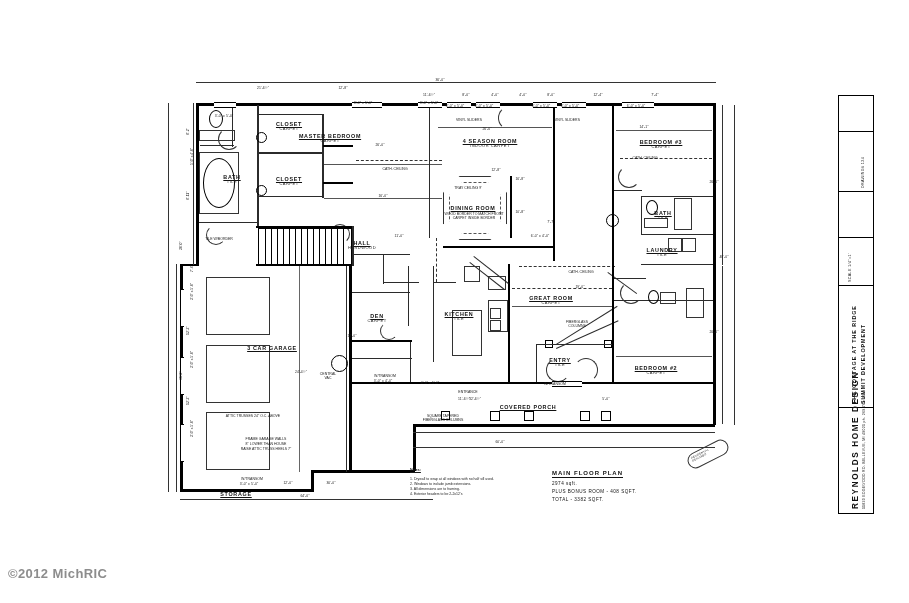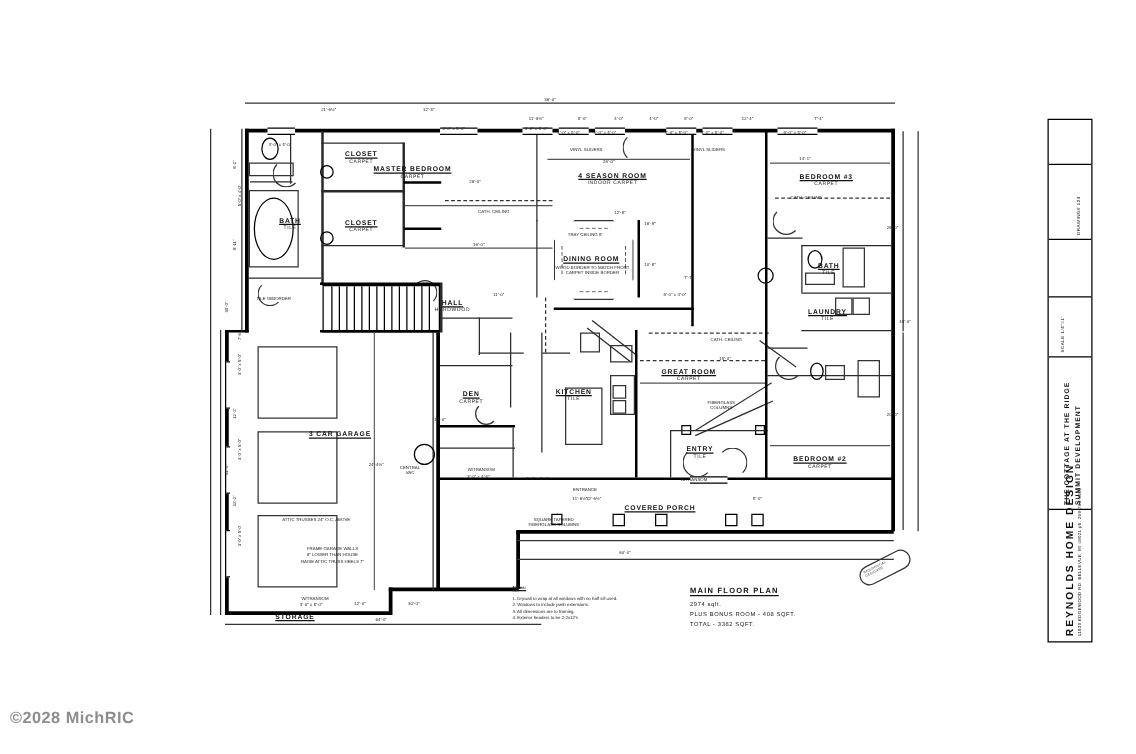--- a/index.html
+++ b/index.html
@@ -450,14 +450,14 @@
     <div class="tbcell" style="top:190px;height:122px;">
       <div class="vtext tb-proj" style="left:12px;top:118px;">THE COTTAGE AT THE RIDGE</div>
       <div class="vtext tb-proj" style="left:21px;top:118px;">SUMMIT DEVELOPMENT</div>
     </div>
     <div class="tbcell" style="top:312px;height:105px;border-bottom:none;">
       <div class="vtext tb-firm" style="left:12px;top:101px;">REYNOLDS HOME DESIGN</div>
       <div class="vtext tb-addr" style="left:23px;top:101px;">11830 EDGEWOOD RD. BELLEVUE, MI 49021   ph. 269-763-3649</div>
     </div>
   </div>
 
-  <div id="watermark">©2028 MichRIC</div>
+  <div id="watermark">©2012 MichRIC</div>
 </div>
 
 </body></html>

